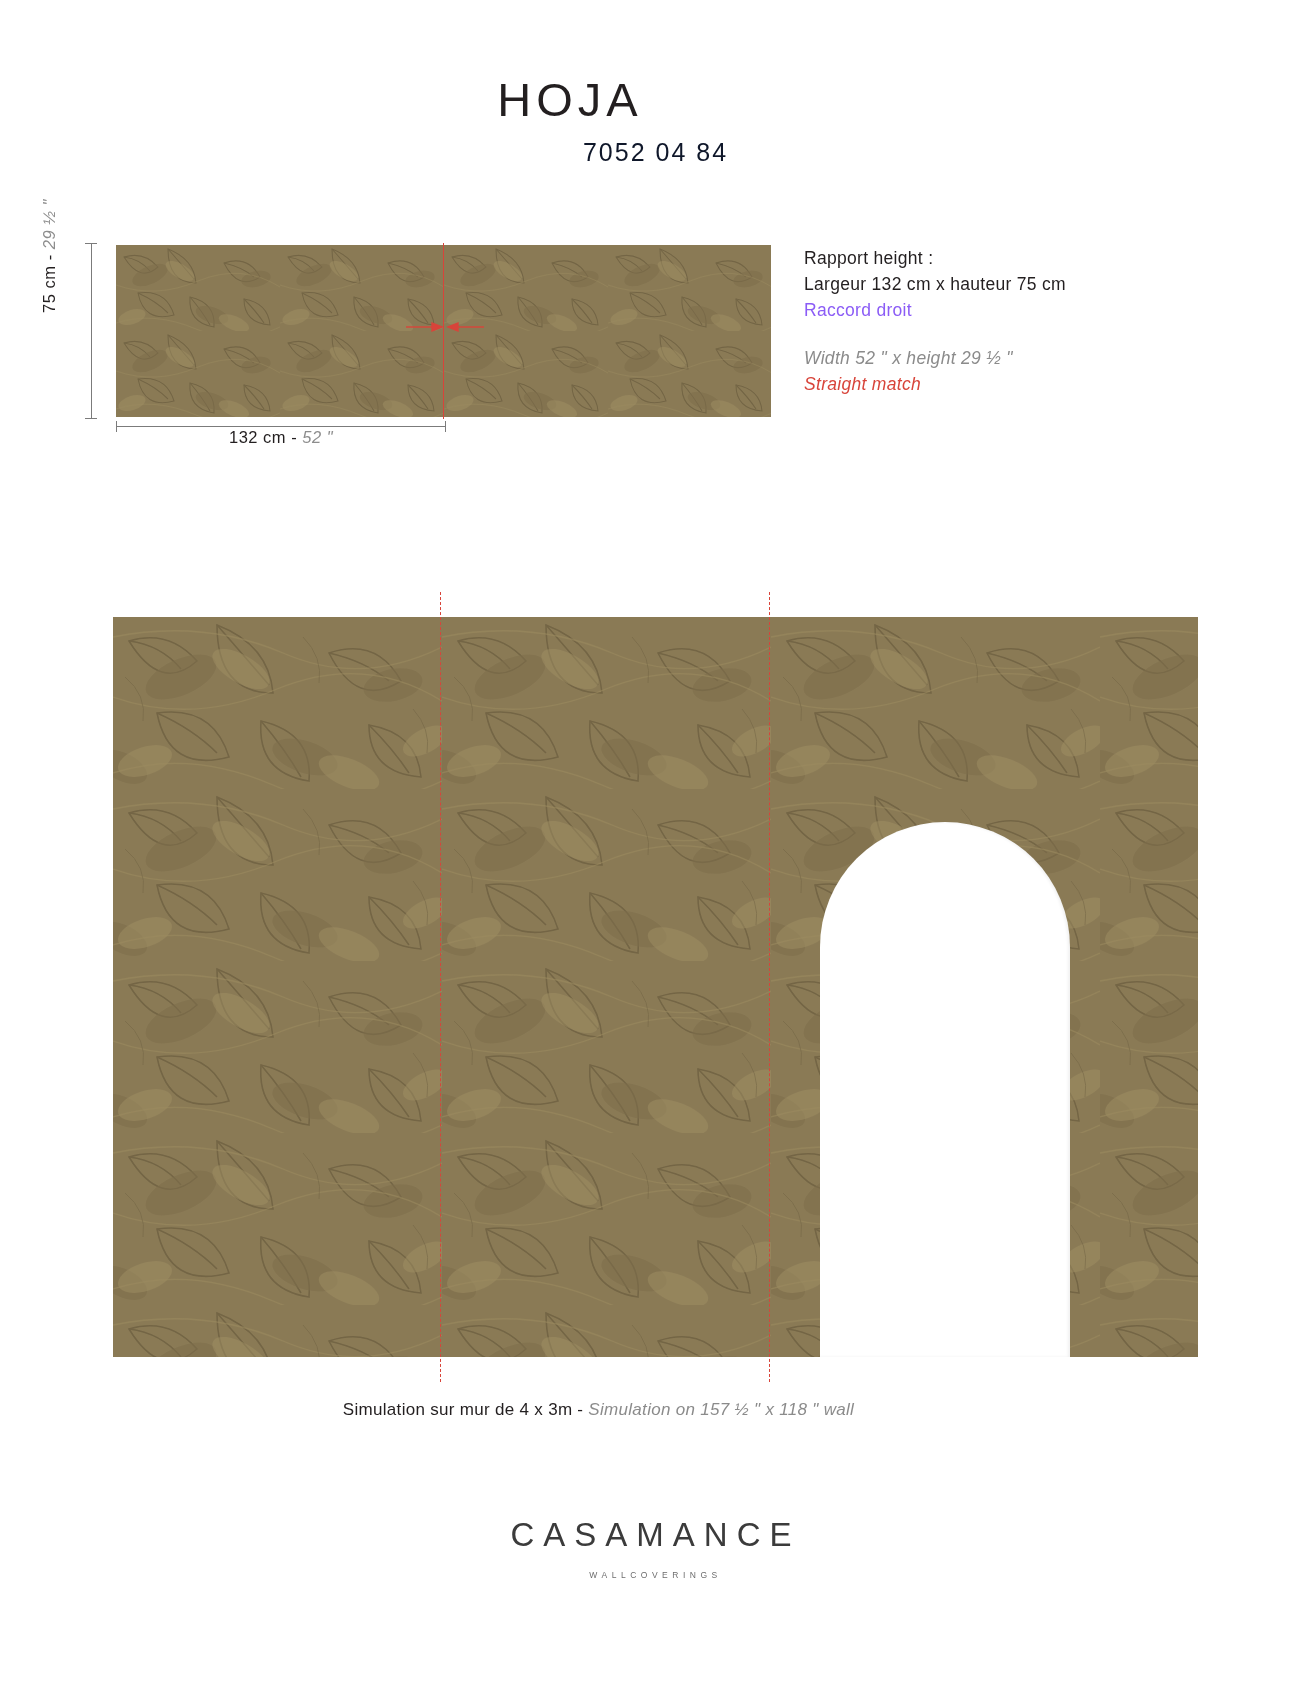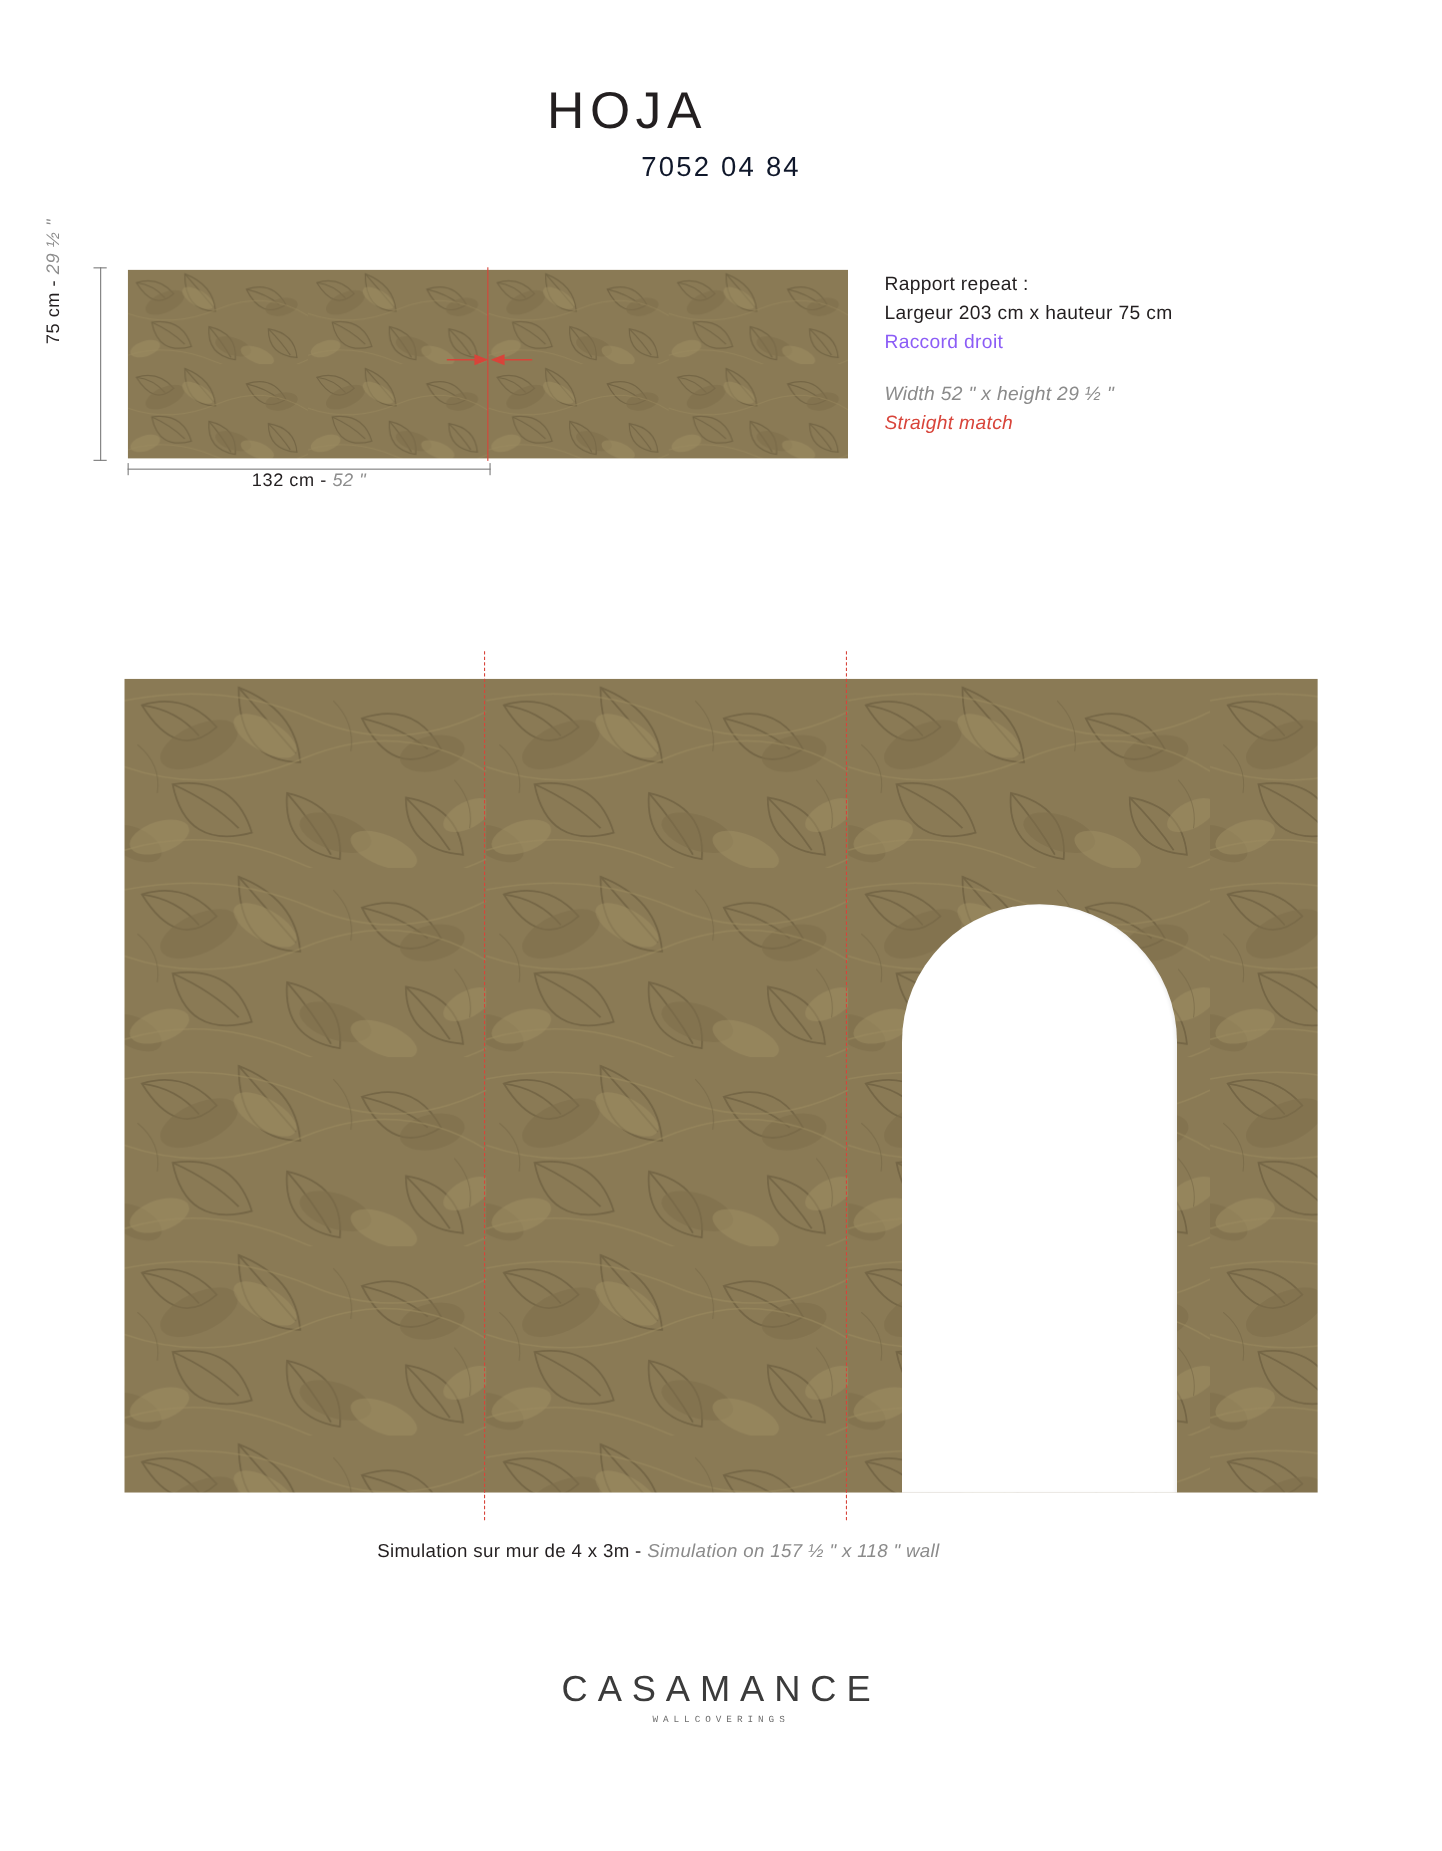--- a/index.html
+++ b/index.html
@@ -221,22 +221,21 @@
   .logo-name {
     font-size: 33px;
     letter-spacing: 9px;
     color: #3b3b3b;
     font-weight: 400;
   }
   .logo-sub {
     font-size: 8.5px;
     letter-spacing: 4.5px;
     color: #6d6d6d;
-    margin-top: 4px;
-    font-family: Liberation Mono, monospace;
+    margin-top: 16px;
   }
 </style>
 </head>
 <body>
 
 <div class="doc-title">HOJA</div>
 <div class="doc-ref">7052 04 84</div>
 
 <div class="swatch-wrap">
   <svg class="swatch-pattern" width="655" height="172" viewBox="0 0 655 172" preserveAspectRatio="none">
@@ -300,22 +299,22 @@
 <div class="h-dim">
   <div class="tick-l"></div>
   <div class="line"></div>
   <div class="tick-r"></div>
 </div>
 <div class="h-dim-label">
   <span>132 cm  - </span><span class="inch">52 "</span>
 </div>
 
 <div class="specs">
-  <div>Rapport repeat :</div>
-  <div>Largeur 203 cm x hauteur 75 cm</div>
+  <div>Rapport height :</div>
+  <div>Largeur 132 cm x hauteur 75 cm</div>
   <div class="red">Raccord droit</div>
   <div class="en">
     <div>Width 52 " x height 29 ½ "</div>
     <div class="red">Straight match</div>
   </div>
 </div>
 
 <div class="wall-wrap">
   <svg class="wall-pattern" width="1085" height="740" viewBox="0 0 1085 740" preserveAspectRatio="none">
     <defs>

